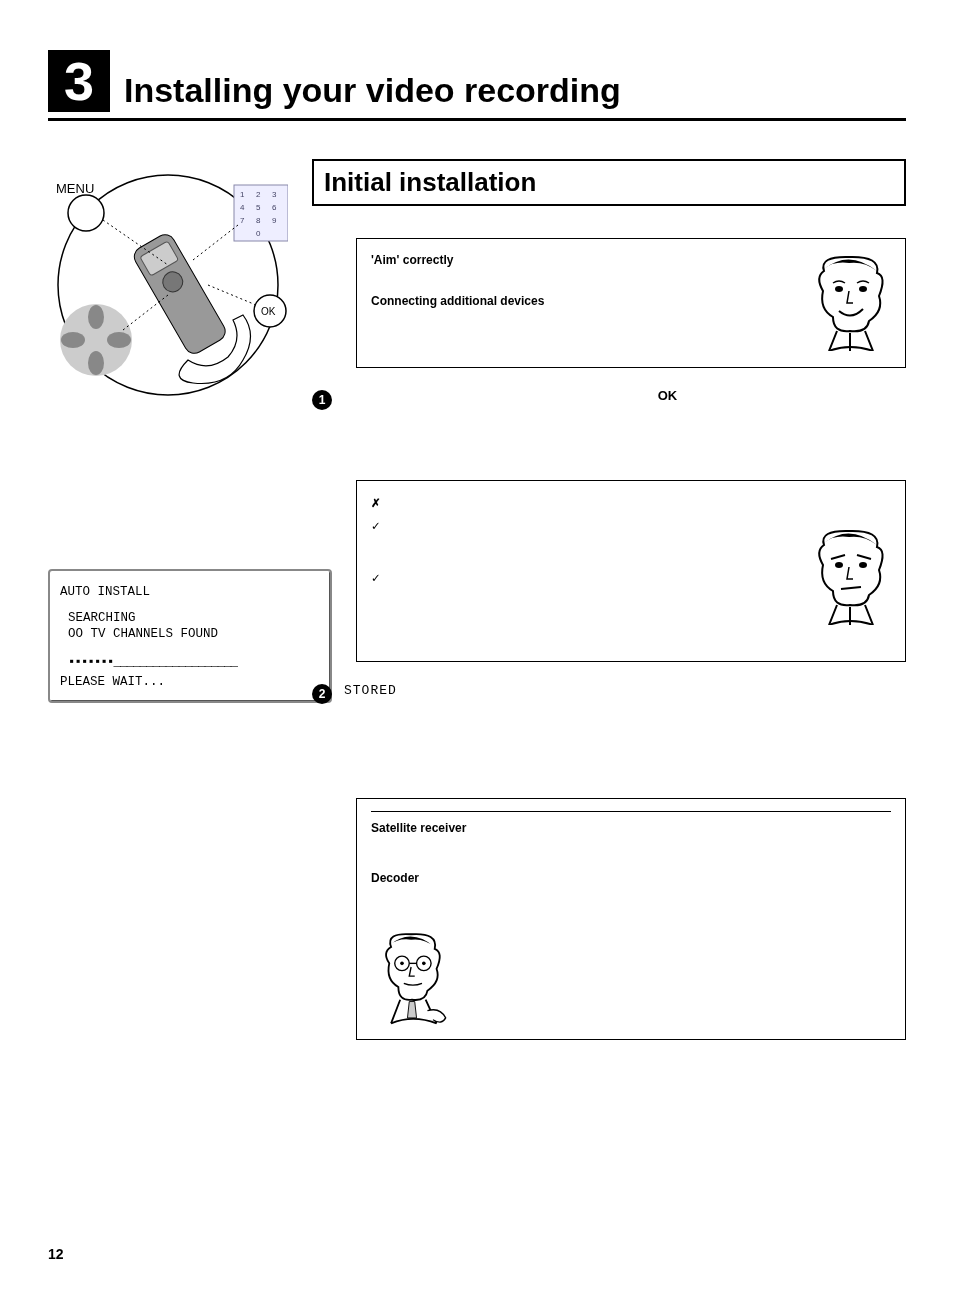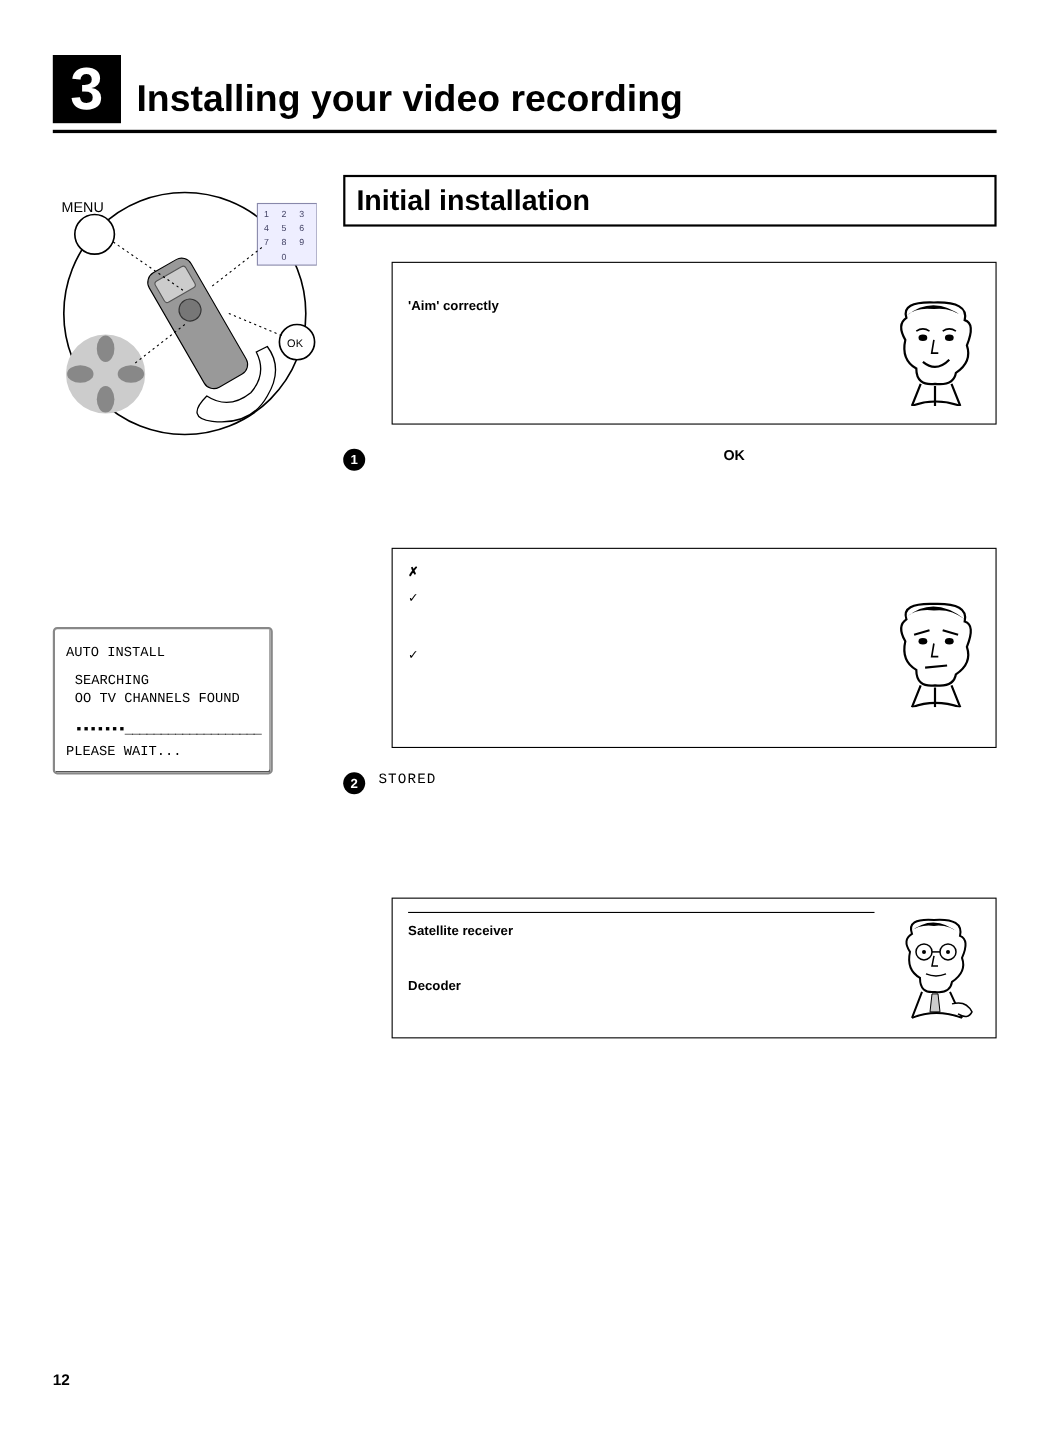--- a/index.html
+++ b/index.html
@@ -23,21 +23,21 @@
   .hr-thick { height: 3px; background: #000; margin-bottom: 38px; }
   .two-col { display: flex; gap: 24px; }
   .left-col { width: 240px; flex-shrink: 0; }
   .right-col { flex: 1; }
   .section-title-box {
     border: 2px solid #000; padding: 6px 10px;
     font-size: 26px; font-weight: 700; margin-bottom: 32px;
   }
   .tip-box {
     border: 1px solid #000;
-    padding: 30px 14px 16px 14px;
+    padding: 12px 14px 16px 14px;
     margin-left: 44px;
     display: flex;
     gap: 28px;
     margin-bottom: 20px;
   }
   .tip-text { flex: 1; font-size: 12px; line-height: 1.6; }
   .tip-text .th { font-weight: 700; display: block; margin-bottom: 22px; }
   .tip-text .th2 { font-weight: 700; display: block; }
   .face-svg { width: 82px; height: 100px; flex-shrink: 0; }
   .step { display: flex; gap: 12px; margin-bottom: 16px; margin-left: 0; }
@@ -59,26 +59,27 @@
   }
   .trouble-text { flex: 1; font-size: 11.5px; line-height: 1.5; }
   .tb-x { font-weight: 700; }
   .check { display: inline-block; width: 12px; }
   .info-box {
     border: 1px solid #000;
     padding: 12px 14px;
     margin-left: 44px;
     display: flex;
     gap: 14px;
+    flex-direction: column;
   }
   .info-text { flex: 1; font-size: 12px; line-height: 1.7; position: relative; }
   .info-hr { height: 1px; background: #000; margin-bottom: 6px; width: 100%; }
   .remote-illus { width: 240px; height: 240px; margin-top: 6px; }
   .screen-box {
-    width: 200px; border: 2px solid #888; border-radius: 4px;
+    width: 284px; border: 2px solid #888; border-radius: 4px;
     padding: 12px 10px 10px 10px; font-family: "Courier New", monospace;
     font-size: 12.5px; background: #fff; box-shadow: inset -1px -1px 0 #555;
     margin-top: 160px;
   }
   .screen-box .line { margin: 2px 0; white-space: pre; }
   .screen-box .bar { margin-top: 14px; letter-spacing: -1px; }
   .page-num { position: absolute; left: 48px; bottom: 40px; font-weight: 700; font-size: 14px; }
   .mono { font-family: "Courier New", monospace; letter-spacing: 1px; }
 </style>
 </head>
@@ -143,20 +144,21 @@
       <div class="line" style="margin-top:6px">PLEASE WAIT...</div>
     </div>
   </div>
 
   <div class="right-col">
     <div class="section-title-box">Initial installation</div>
 
     <div class="tip-box">
       <div class="tip-text">
         <span class="th">'Aim' correctly</span>
+        <span class="th2">Connecting additional devices</span>
       </div>
       <svg class="face-svg" viewBox="0 0 82 100">
         <path d="M 15 20 Q 10 5 40 6 Q 72 5 68 22 Q 78 25 70 45 Q 75 60 60 70 Q 58 82 41 80 Q 24 82 24 66 Q 10 58 14 40 Q 6 26 15 20 Z" fill="#fff" stroke="#000" stroke-width="2"></path>
         <path d="M 15 18 Q 40 -2 68 20 Q 55 10 40 12 Q 24 10 15 18" fill="#000"></path>
         <ellipse cx="30" cy="38" rx="4" ry="3" fill="#000"></ellipse>
         <ellipse cx="54" cy="38" rx="4" ry="3" fill="#000"></ellipse>
         <path d="M 24 32 Q 30 28 36 32" fill="none" stroke="#000" stroke-width="1.5"></path>
         <path d="M 48 32 Q 54 28 60 32" fill="none" stroke="#000" stroke-width="1.5"></path>
         <path d="M 40 40 L 38 52 L 44 52" fill="none" stroke="#000" stroke-width="1.5"></path>
         <path d="M 30 60 Q 42 70 54 58" fill="none" stroke="#000" stroke-width="2"></path>

